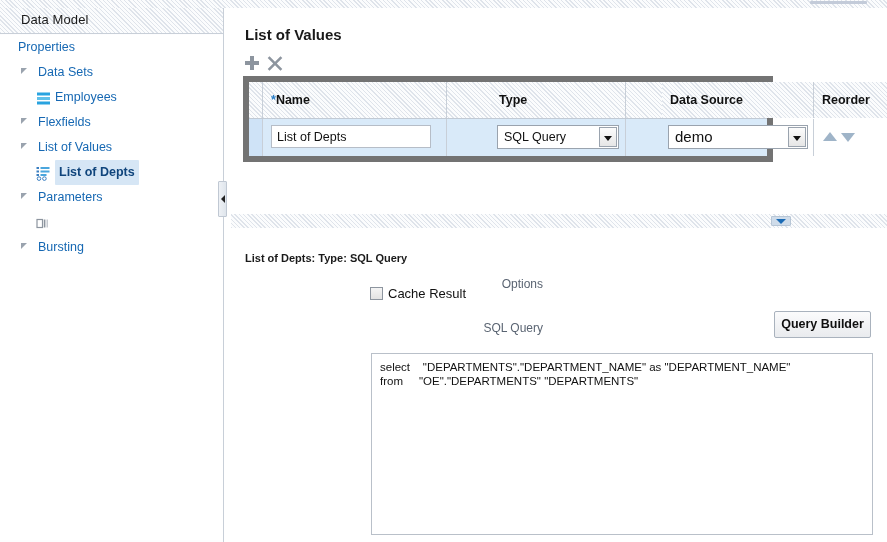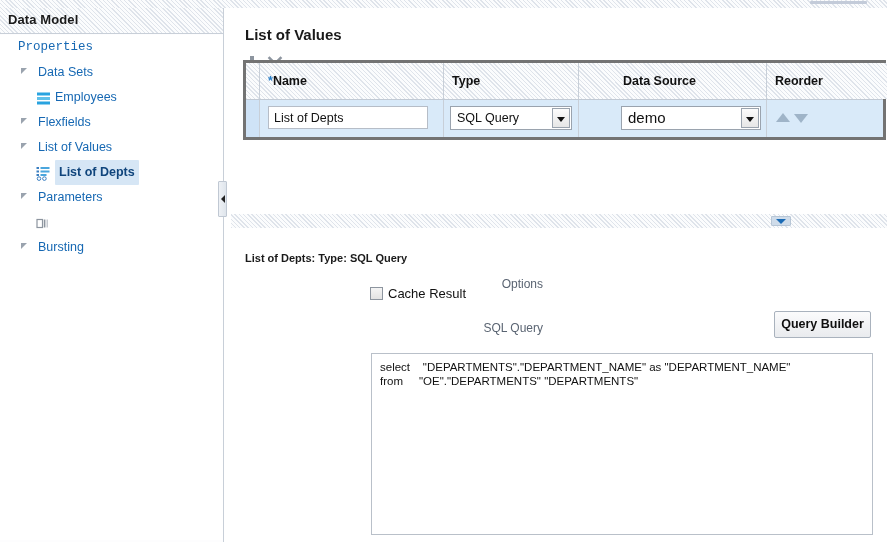--- a/index.html
+++ b/index.html
@@ -60,23 +60,23 @@
   .left-header {
     position: absolute;
     left: 0; top: 0;
     width: 223px;
     height: 26px;
     box-sizing: border-box;
     border-bottom: 1px solid #c8cfd8;
   }
   .left-header-title {
     position: absolute;
-    left: 8px; top: 4px;
+    left: 21px; top: 4px;
     font-size: 13px;
-    font-weight: bold;
+    font-weight: normal;
     color: #1a1a1a;
     letter-spacing: 0.1px;
   }
   .tree {
     position: absolute;
     left: 0; top: 27px;
     width: 223px;
     height: 505px;
     background: #ffffff;
     overflow: hidden;
@@ -86,21 +86,21 @@
     height: 25px;
     line-height: 25px;
     white-space: nowrap;
     color: #1668b3;
     font-size: 12.5px;
   }
   .tree-node .label {
     display: inline-block;
     vertical-align: top;
   }
-  .tn-root   { padding-left: 18px; font-family: Liberation Mono, monospace; }
+  .tn-root   { padding-left: 18px; }
   .tn-lvl1   { padding-left: 38px; }
   .tn-lvl2   { padding-left: 55px; }
 
   .tree-node.selected > .label {
     background: #d6e6f5;
     font-weight: bold;
     color: #10457c;
     padding: 0 4px;
     border-radius: 1px;
   }
@@ -170,23 +170,23 @@
     position: absolute;
     top: 0;
     width: 18px; height: 18px;
   }
   .ic-plus { left: 0; }
   .ic-x    { left: 23px; }
 
   
   .tbl {
     position: absolute;
-    left: 12px; top: 52px;
-    width: 643px;
-    border: 3px solid #737373;
+    left: 12px; top: 68px;
+    width: 530px;
+    border: 6px solid #737373;
     box-sizing: border-box;
   }
   .tbl-head {
     display: flex;
     height: 37px;
     box-sizing: border-box;
     border-bottom: 1px solid #c2cad4;
   }
   .th {
     box-sizing: border-box;
@@ -196,21 +196,21 @@
     color: #111;
     padding: 11px 0 0 8px;
     position: relative;
     overflow: hidden;
   }
   .th.last { border-right: none; }
   .th .req { color: #2a7fc9; font-weight: bold; }
 
   .col-sel  { width: 14px; flex: 0 0 14px; }
   .col-name { width: 184px; flex: 0 0 184px; }
-  .col-type { width: 135px; flex: 0 0 135px; }
+  .col-type { width: 135px; flex: 0 0 135px; margin-left: 44px; }
   .col-src  { width: 152px; flex: 0 0 152px; margin-left: 36px; }
   .col-ord  { width: 156px; flex: 0 0 156px; }
 
   .tbl-row {
     display: flex;
     height: 37px;
     background: #d9eaf9;
     box-sizing: border-box;
   }
   .td {

